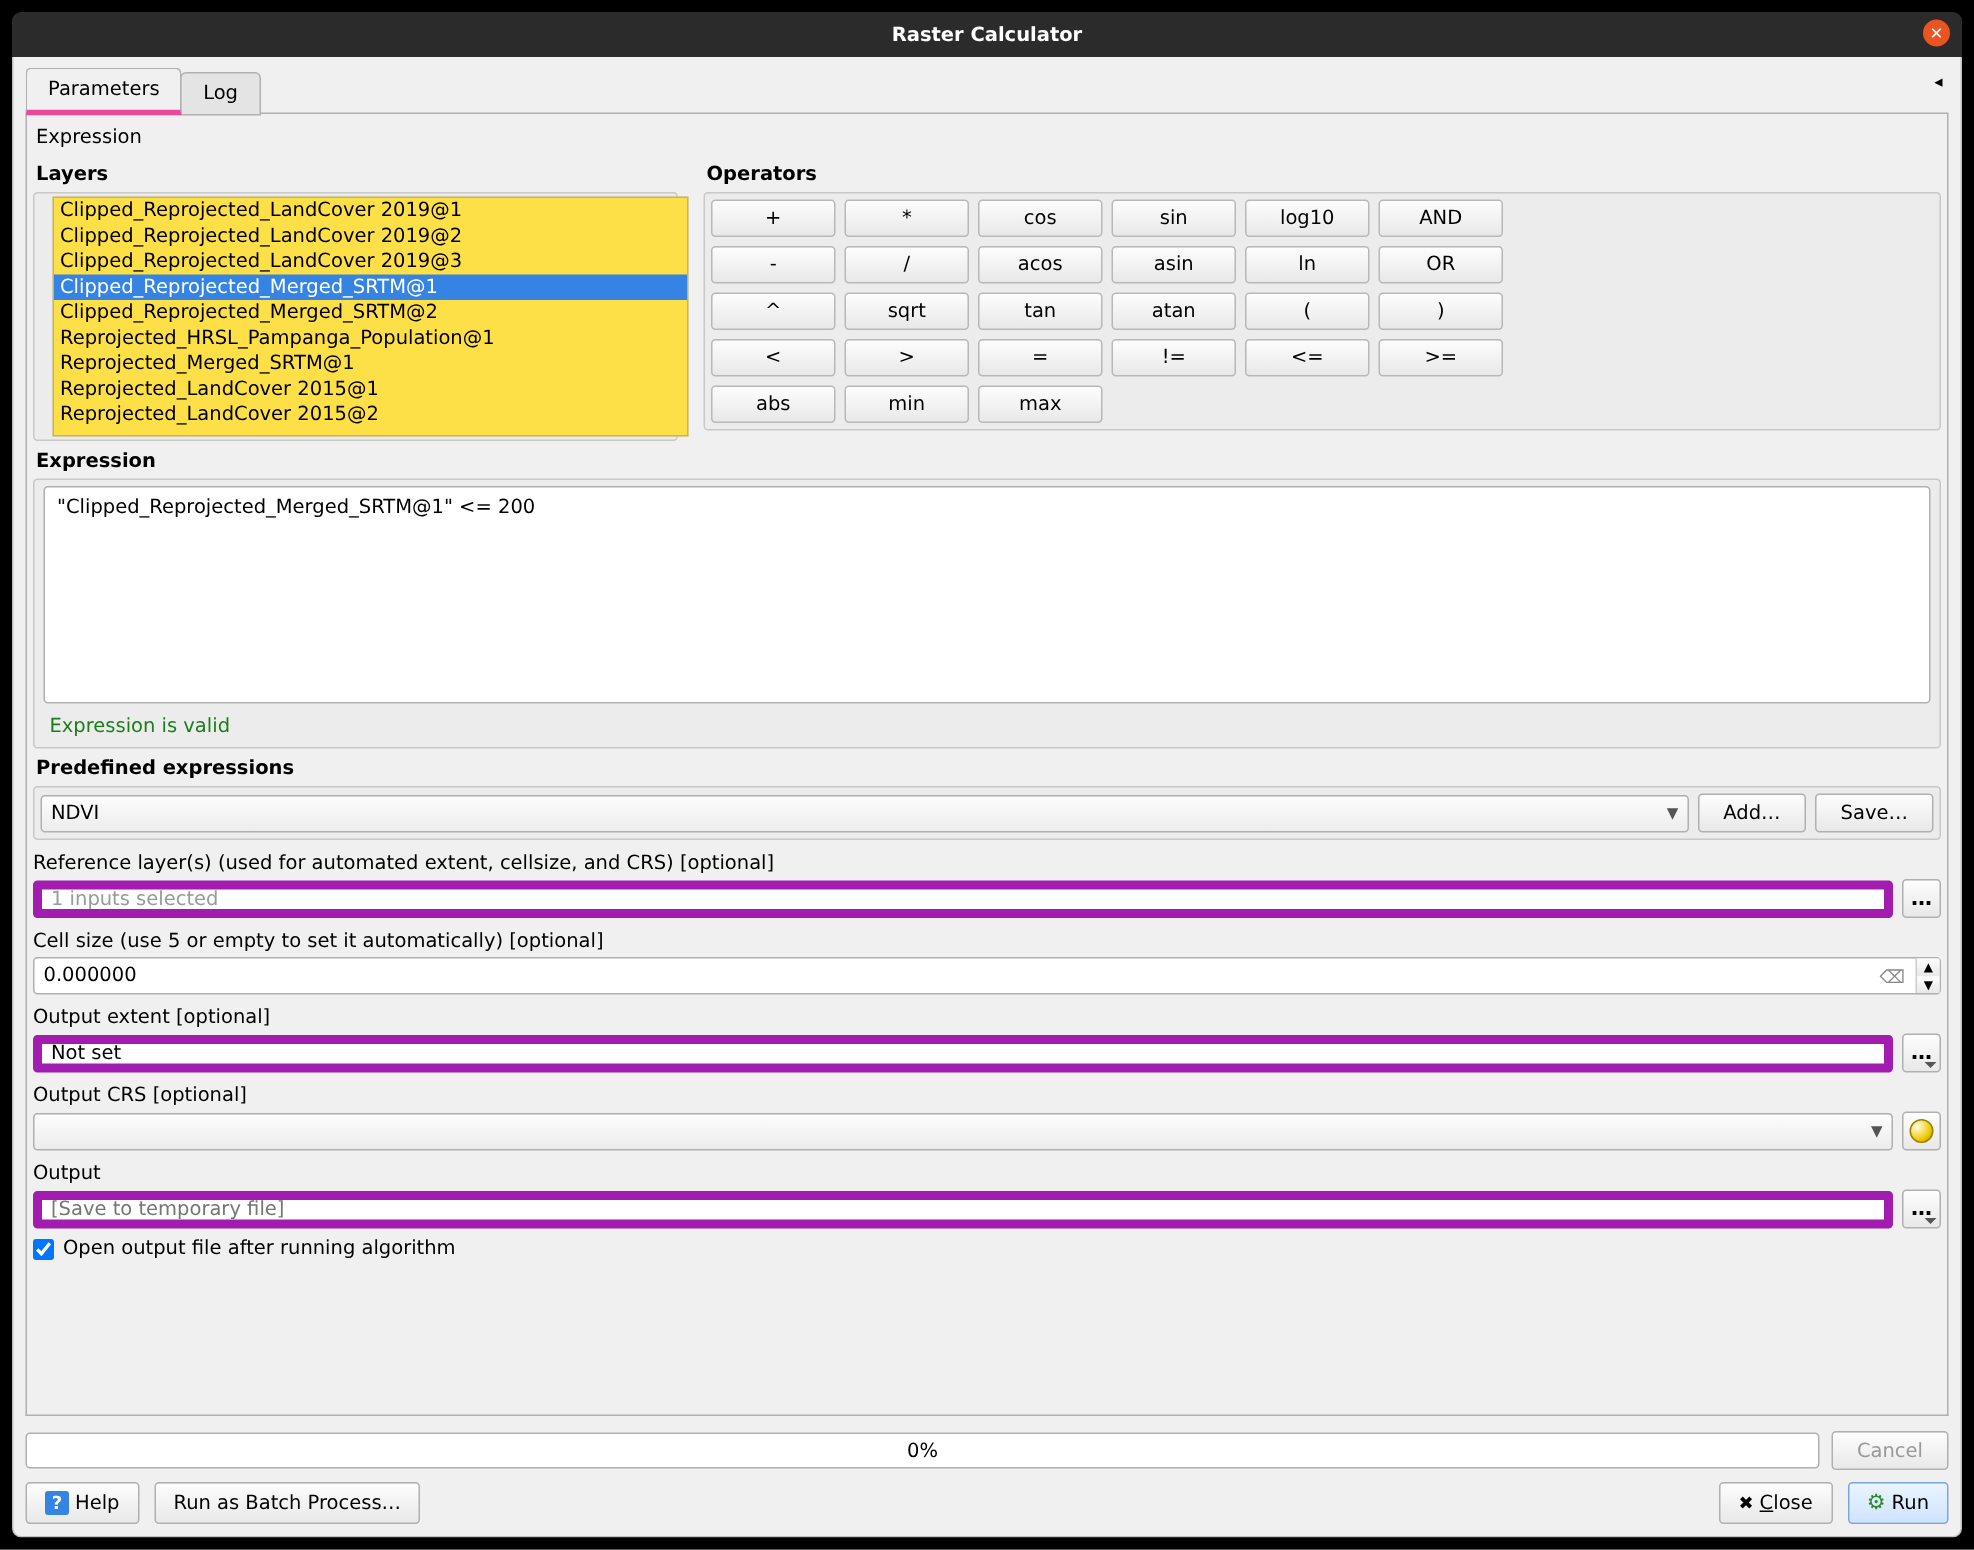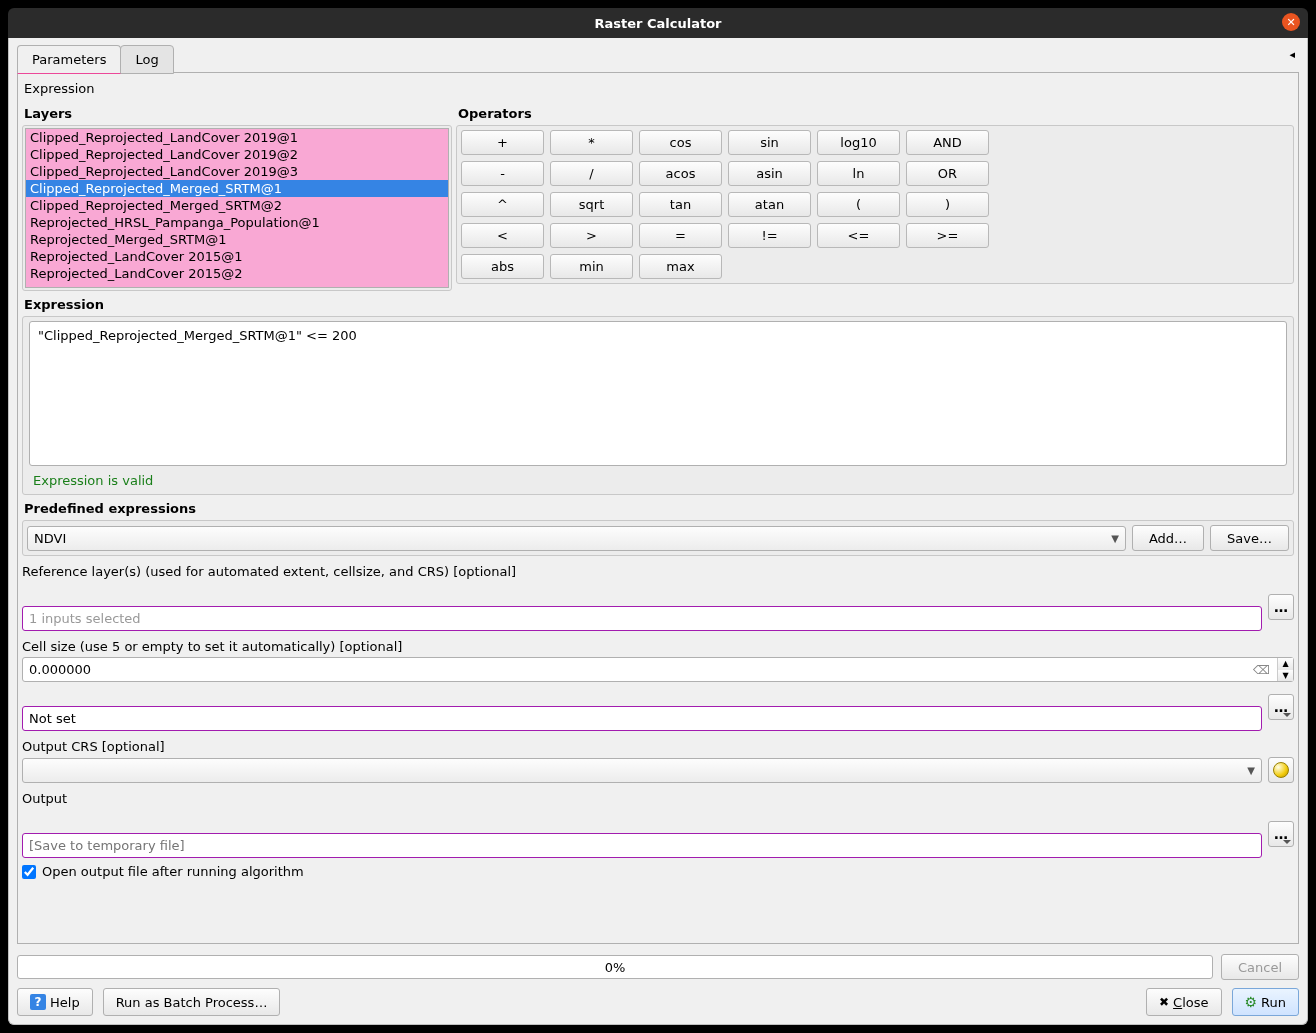--- a/index.html
+++ b/index.html
@@ -4,42 +4,42 @@
 <style>
 * { box-sizing: border-box; margin: 0; padding: 0; font-family: "DejaVu Sans", "Liberation Sans", sans-serif; font-size: 13px; }
 body { background: #000; }
 .window { width: 1316px; height: 1033px; margin: 0 auto; background: #000; padding: 8px; position: relative; }
 .titlebar { background: #2b2b2b; height: 30px; display: flex; align-items: center; justify-content: center; position: relative; border-top-left-radius: 6px; border-top-right-radius: 6px; }
 .titlebar-title { color: #fff; font-weight: bold; font-size: 13px; }
 .close-btn { position: absolute; right: 8px; top: 5px; width: 18px; height: 18px; background: #e95420; border-radius: 50%; display: flex; align-items: center; justify-content: center; color: #fff; font-size: 11px; cursor: pointer; }
 .content { background: #f0f0f0; border: 1px solid #c0c0c0; border-top: none; padding: 6px 8px 8px 8px; height: calc(100% - 30px); display: flex; flex-direction: column; border-bottom-left-radius: 6px; border-bottom-right-radius: 6px; }
 .tabs { display: flex; align-items: flex-end; position: relative; }
 .tab { padding: 6px 14px; border: 1px solid #b0b0b0; background: #e4e4e4; border-top-left-radius: 4px; border-top-right-radius: 4px; cursor: pointer; position: relative; top: 1px; margin-right: -1px; }
-.tab.active { background: #f0f0f0; border-bottom: 1px solid #ec4899; z-index: 2; }
+.tab.active { background: #f0f0f0; border-bottom: 4px solid #ec4899; z-index: 2; }
 .tabs-filler { flex: 1; border-bottom: 1px solid #b0b0b0; }
 .expand-arrow { position: absolute; right: 4px; top: 4px; font-size: 11px; cursor: pointer; }
 .section-label { font-size: 13px; margin: 6px 0 4px 2px; }
 .bold { font-weight: bold; }
 .main-scroll { flex: 1; overflow: hidden; border: 1px solid #b0b0b0; border-top: none; padding: 2px 4px 6px 4px; background: #f0f0f0; }
-.row { display: flex; gap: 4px; }
+.row { display: flex; gap: 17px; }
 .col { flex: 1; }
 .group { border: 1px solid #c8c8c8; border-radius: 3px; padding: 4px; background: #ececec; }
-.layers-box { width: 100%; height: 160px; background: #f9a8d4; border: 1px solid #b0b0b0; overflow-y: scroll; }
+.layers-box { width: 100%; height: 160px; background: #fde047; border: 1px solid #b0b0b0; overflow-y: scroll; margin-left: 10px; }
 .layer-item { padding: 1px 4px; white-space: nowrap; cursor: pointer; font-size: 13px; }
 .layer-item.selected { background: #3584e4; color: #fff; }
 .op-grid { display: grid; grid-template-columns: repeat(6, 83px); gap: 6px 6px; }
 .op-btn { height: 25px; border: 1px solid #b8b8b8; border-radius: 3px; background: linear-gradient(#fdfdfd, #e8e8e8); cursor: pointer; font-size: 13px; }
 .expr-box { width: 100%; height: 145px; background: #fff; border: 1px solid #b0b0b0; border-radius: 3px; padding: 6px 8px; font-size: 13px; resize: none; }
 .valid-msg { color: #1a7f1a; font-weight: normal; margin: 4px 0 2px 4px; }
 .hrow { display: flex; gap: 6px; align-items: center; }
 .dropdown { flex: 1; height: 25px; border: 1px solid #b0b0b0; border-radius: 3px; background: linear-gradient(#fdfdfd, #ececec); padding: 0 6px; display: flex; align-items: center; justify-content: space-between; cursor: pointer; }
 .dropdown-arrow { font-size: 10px; color: #555; }
 .small-btn { height: 26px; padding: 0 16px; border: 1px solid #b0b0b0; border-radius: 3px; background: linear-gradient(#fdfdfd, #e8e8e8); cursor: pointer; font-size: 13px; }
 .field-label { margin: 8px 0 3px 0; font-size: 13px; }
-.text-input { flex: 1; height: 25px; border: 1px solid #a21caf; border-radius: 3px; background: #fff; padding: 0 6px; font-size: 13px; margin-top: 24px; }
+.text-input { flex: 1; height: 25px; border: 6px solid #a21caf; border-radius: 3px; background: #fff; padding: 0 6px; font-size: 13px; }
 .text-input.readonly { color: #888; }
 .ellipsis-btn { width: 26px; height: 26px; border: 1px solid #b0b0b0; border-radius: 3px; background: linear-gradient(#fdfdfd, #e8e8e8); cursor: pointer; font-weight: bold; font-size: 14px; }
 .ellipsis-drop { position: relative; width: 26px; }
 .ellipsis-drop::after { content: ""; position: absolute; right: 3px; bottom: 3px; width: 0; height: 0; border-left: 4px solid transparent; border-right: 4px solid transparent; border-top: 4px solid #555; }
 .spinbox { display: flex; align-items: center; position: relative; justify-content: center; }
 .spinbox input { flex: 1; height: 25px; border: 1px solid #b0b0b0; border-radius: 3px; padding: 0 24px 0 6px; }
 .spin-clear { position: absolute; right: 24px; font-size: 12px; color: #888; cursor: pointer; }
 .spin-arrows { position: absolute; right: 1px; width: 16px; display: flex; flex-direction: column; height: 23px; }
 .spin-arrows span { flex:1; display:flex; align-items:center; justify-content:center; font-size:8px; cursor:pointer; border-left:1px solid #ccc; background: linear-gradient(#fdfdfd,#e8e8e8); }
 .crs-btn { width: 26px; height: 26px; border: 1px solid #b0b0b0; border-radius: 3px; background: linear-gradient(#fdfdfd,#e8e8e8); cursor: pointer; display:flex; align-items:center; justify-content:center; }
@@ -158,20 +158,21 @@
       <div class="field-label">Cell size (use 5 or empty to set it automatically) [optional]</div>
       <div class="spinbox">
         <input type="text" value="0.000000" style="">
         <span class="spin-clear">⌫</span>
         <div class="spin-arrows">
             <span>▲</span>
             <span>▼</span>
           </div>
       </div>
 
+      <div class="field-label">Output extent [optional]</div>
       <div class="hrow">
         <input class="text-input" value="Not set" style="">
         <div class="ellipsis-drop"><button class="ellipsis-btn">…</button></div>
       </div>
 
       <div class="field-label">Output CRS [optional]</div>
       <div class="hrow">
         <div class="dropdown">
           <span></span>
           <span class="dropdown-arrow">▼</span>

